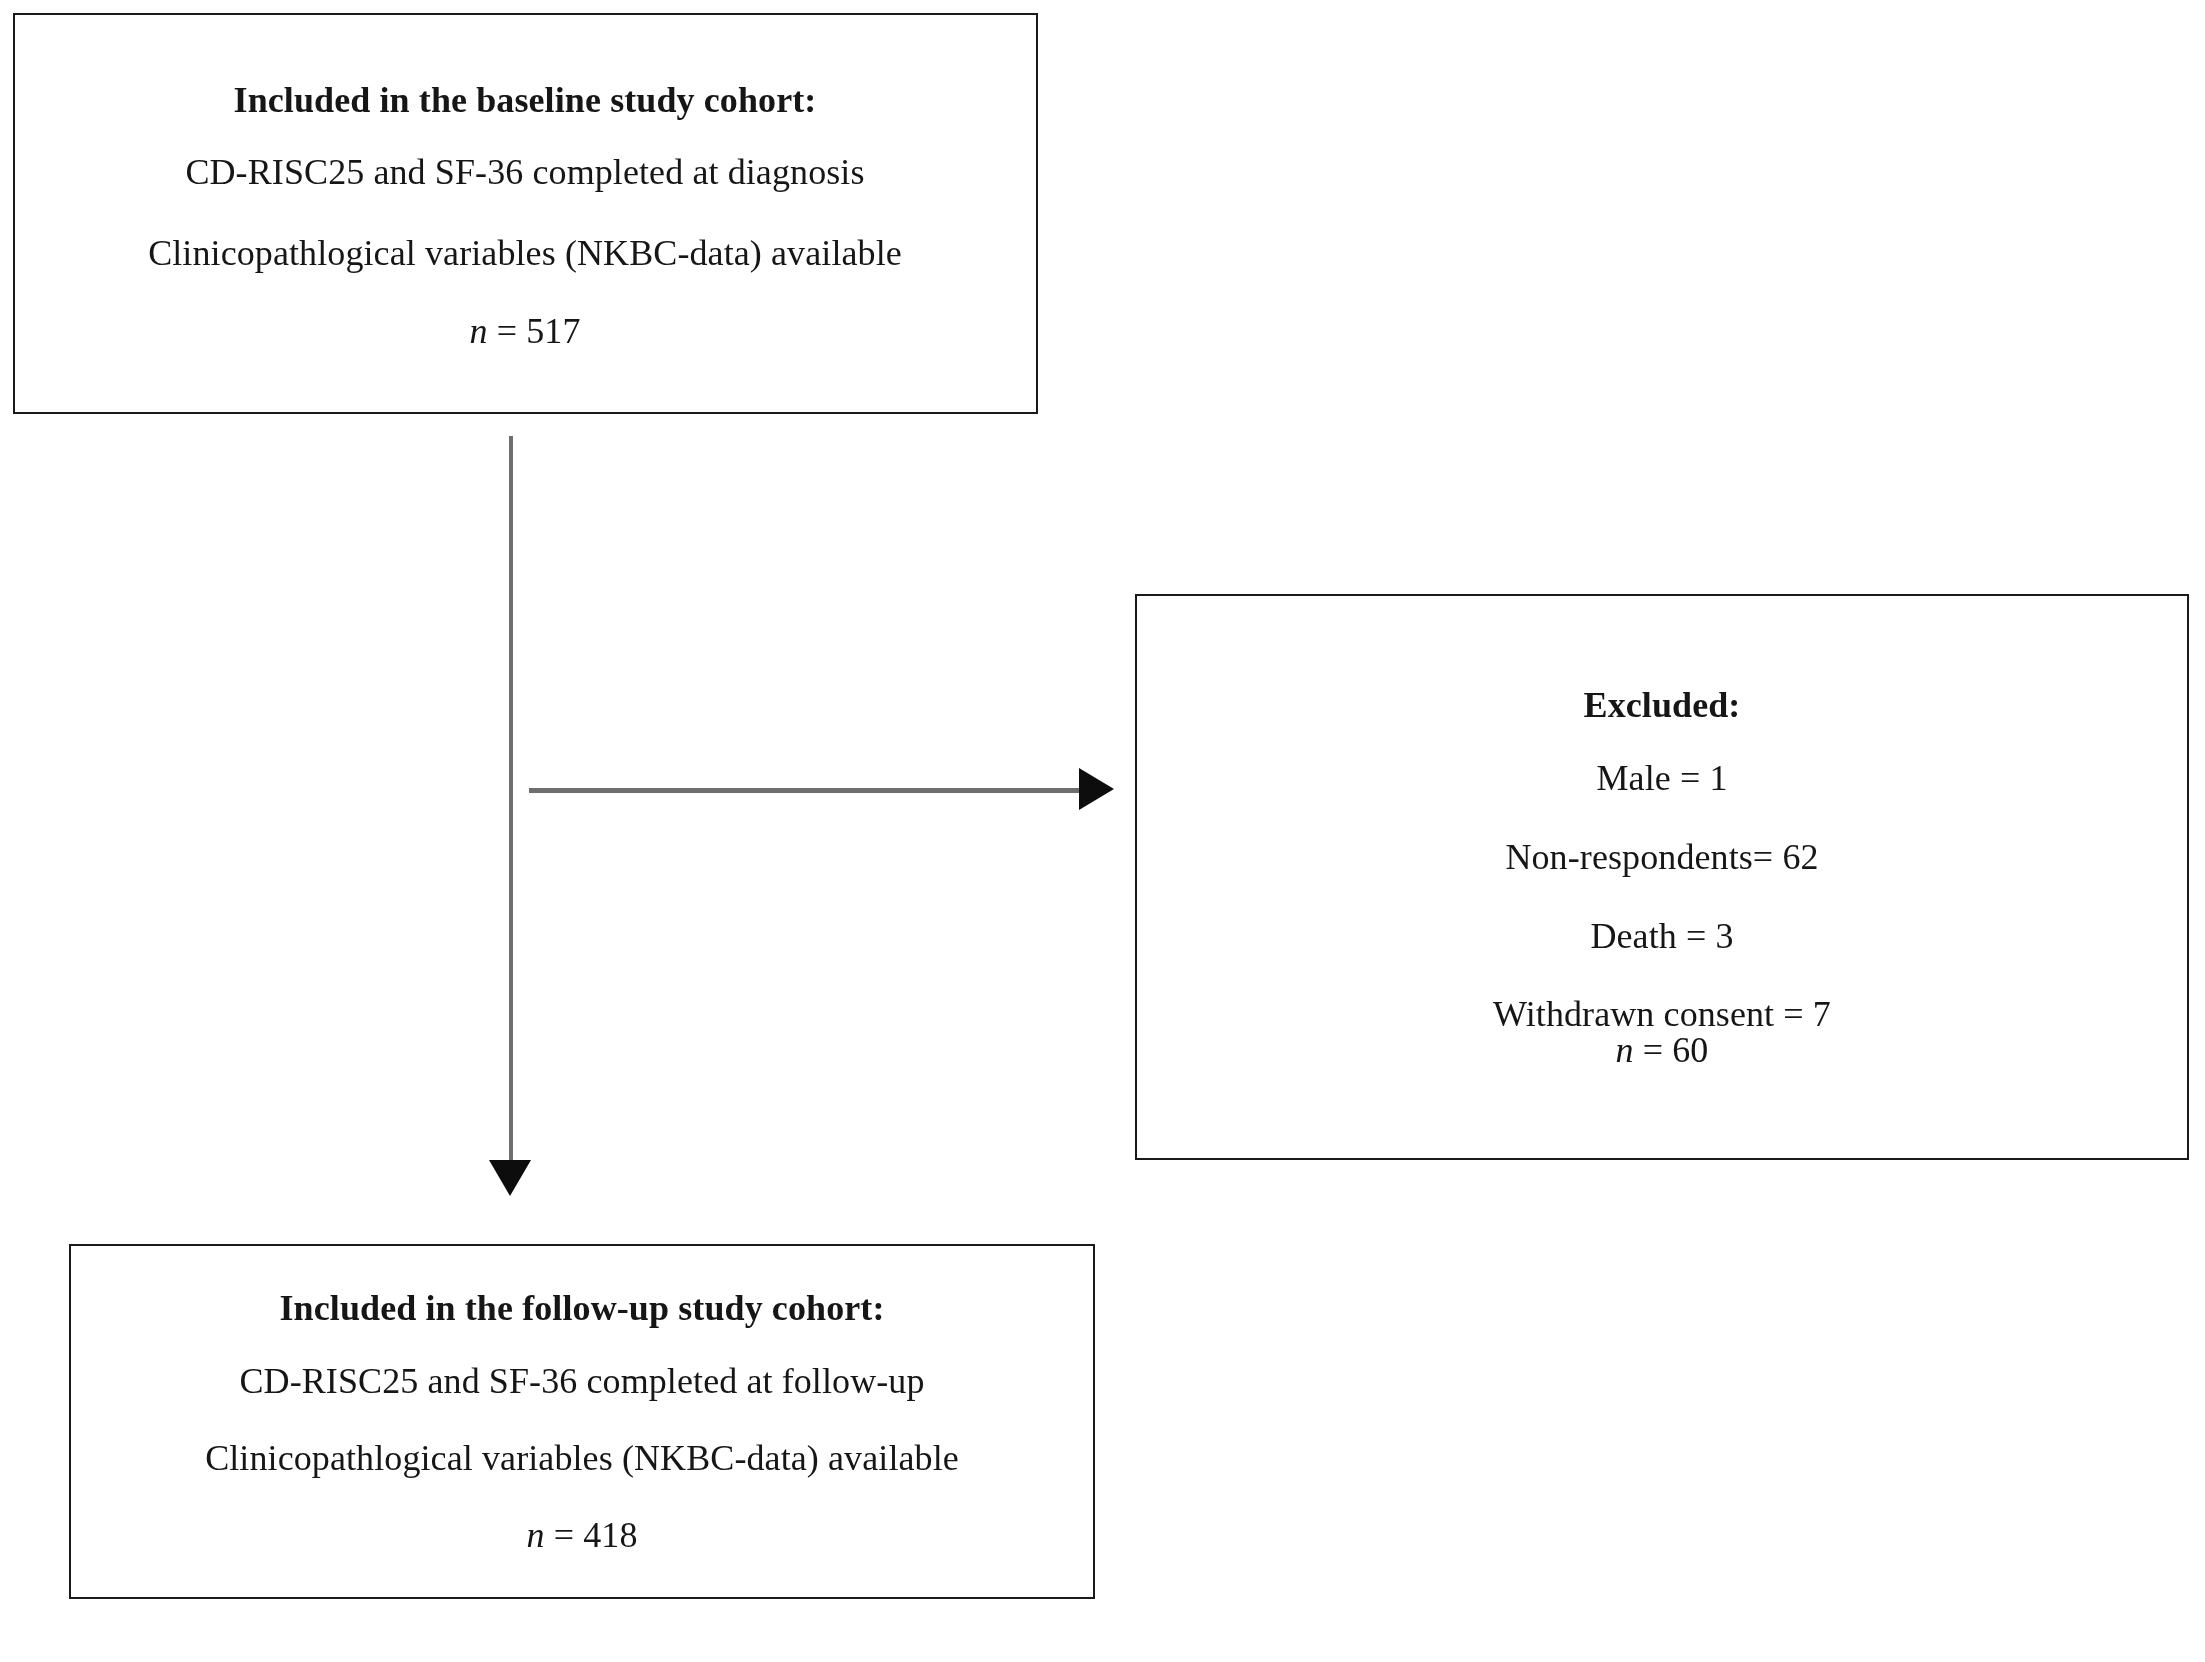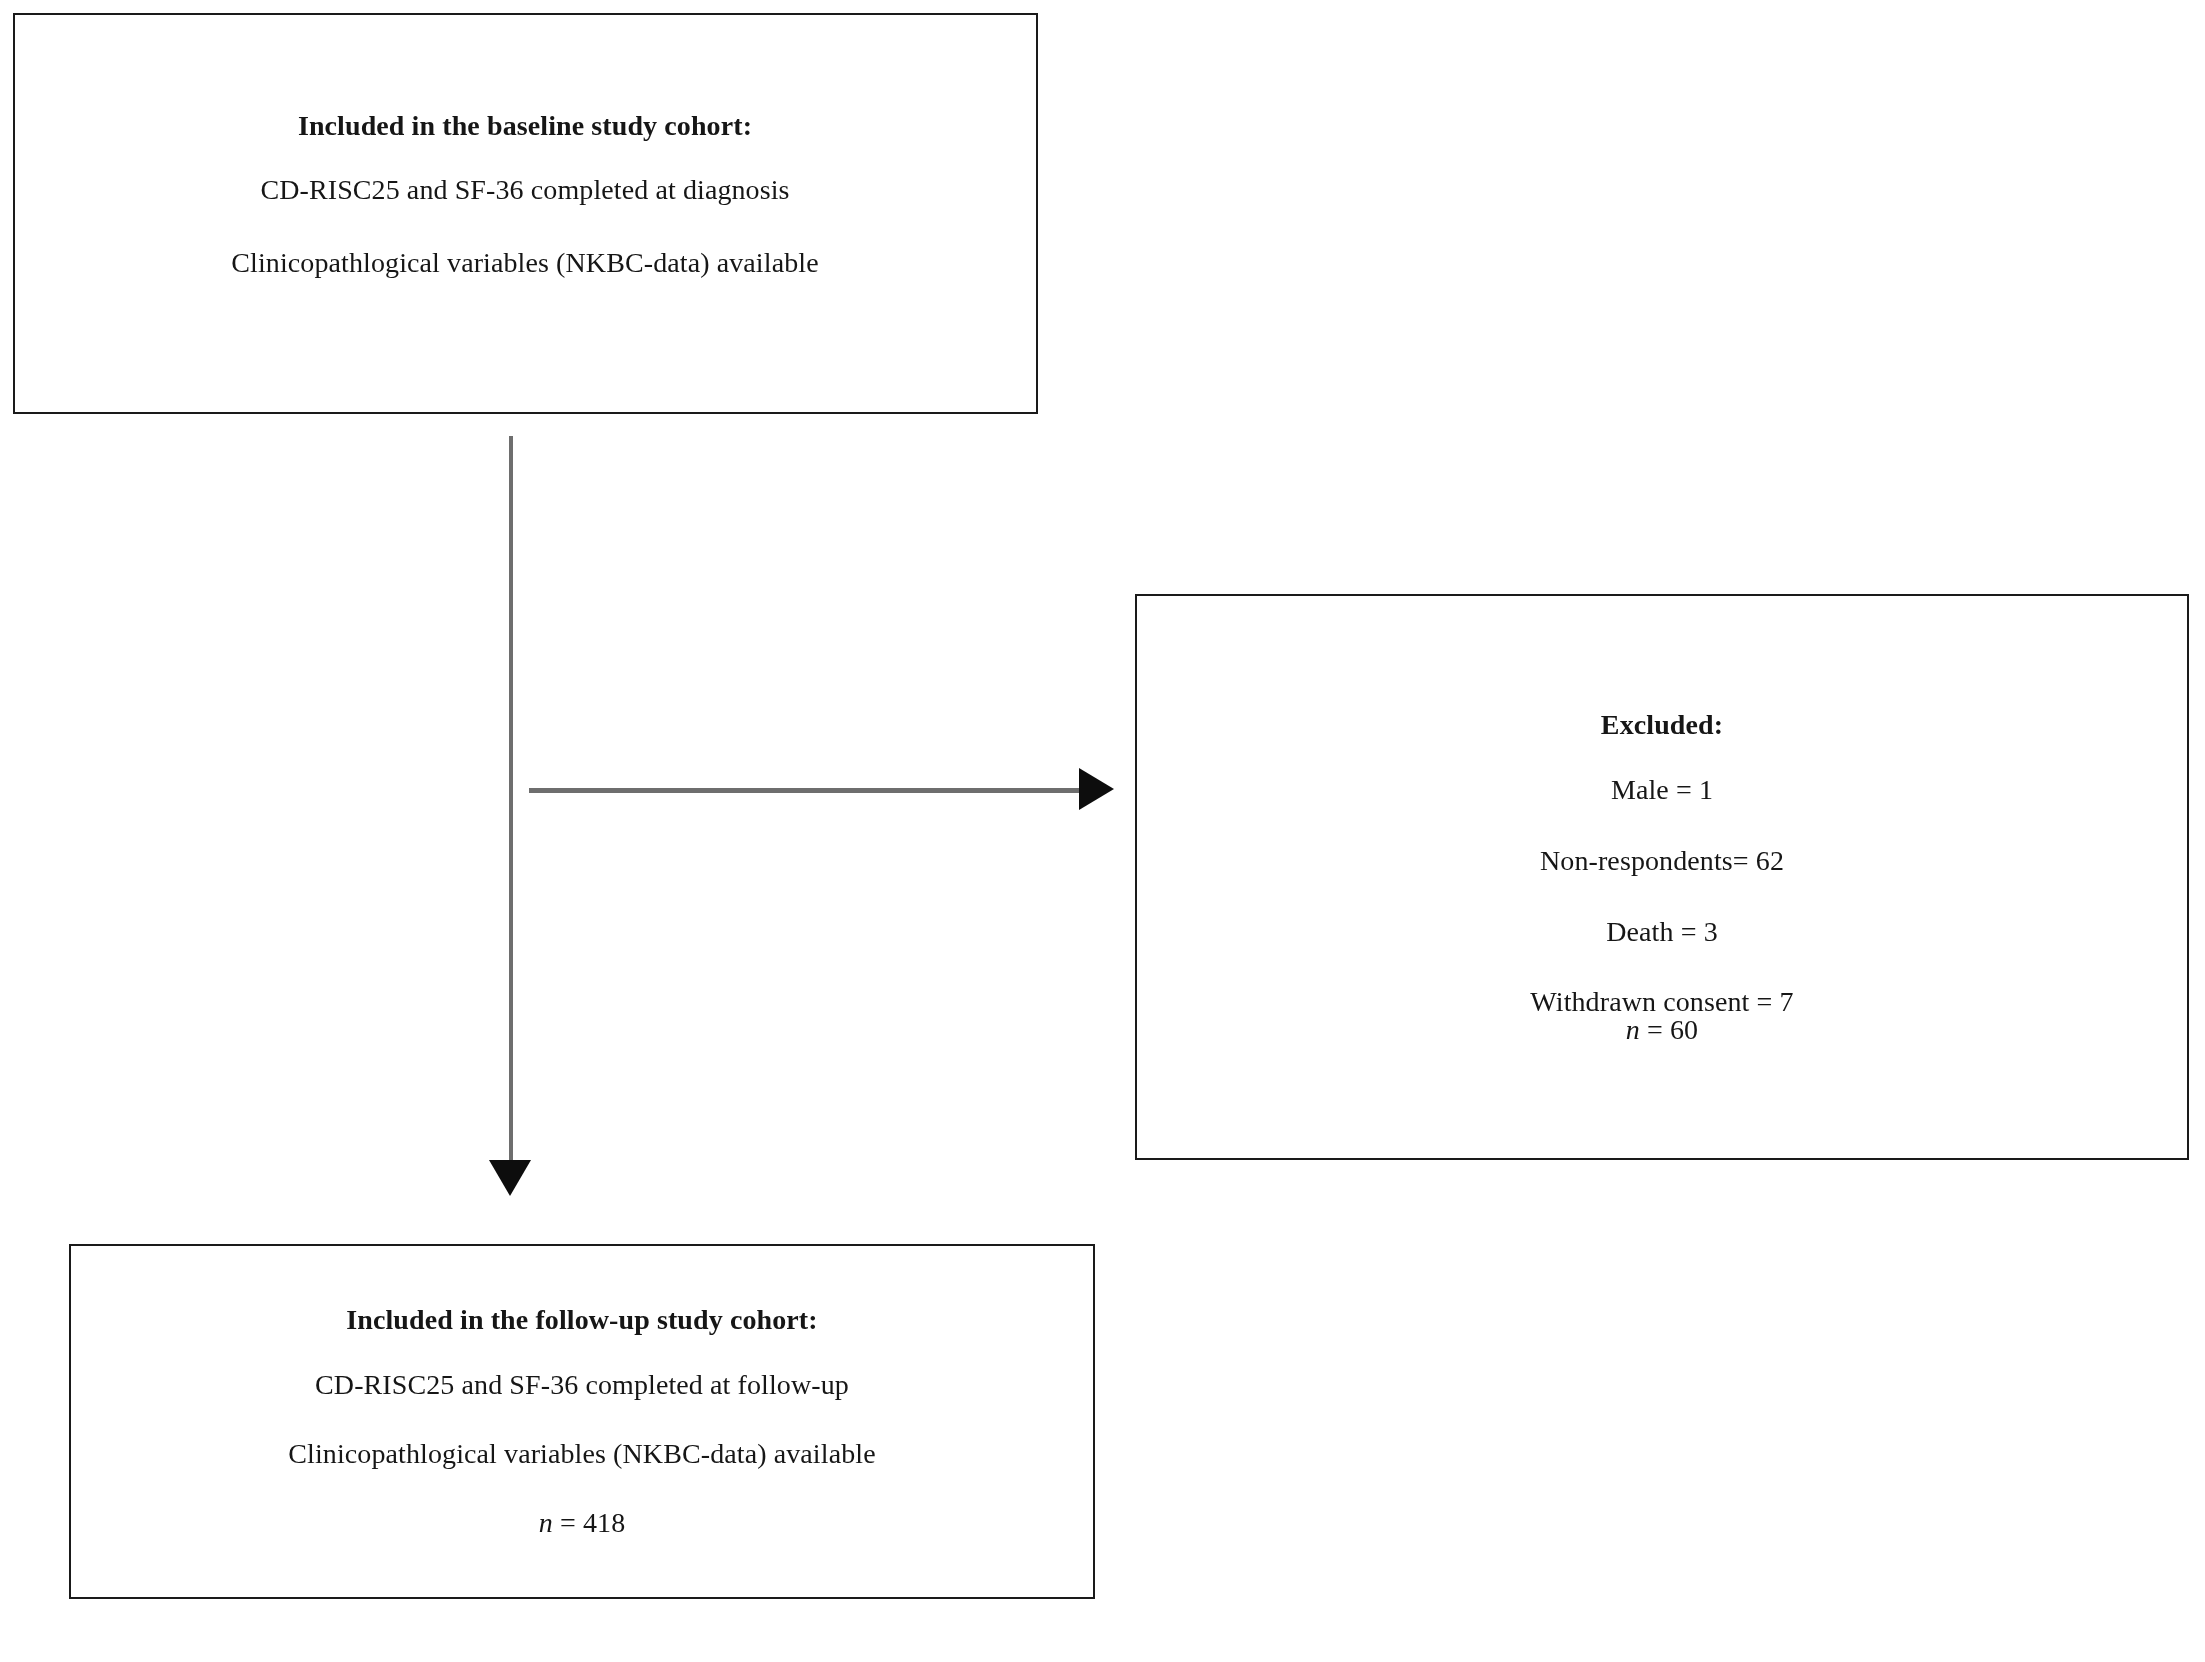--- a/index.html
+++ b/index.html
@@ -22,21 +22,21 @@
     background: #ffffff;
     border: 2.3px solid #1a1a1a;
     display: flex;
     flex-direction: column;
     align-items: center;
     justify-content: center;
   }
   .box-line {
     width: 100%;
     text-align: center;
-    font-size: 28px;
+    font-size: 36px;
     line-height: 1.0;
     white-space: nowrap;
     letter-spacing: 0.1px;
   }
   .box-line.bold {
     font-weight: bold;
   }
   .box-line .ital {
     font-style: italic;
   }
@@ -120,20 +120,21 @@
 </style>
 </head>
 <body>
 
 <div id="canvas">
 
   <div class="flow-box" id="box-baseline">
     <div class="box-line bold ln0">Included in the baseline study cohort:</div>
     <div class="box-line ln1">CD-RISC25 and SF-36 completed at diagnosis</div>
     <div class="box-line ln2">Clinicopathlogical variables (NKBC-data) available</div>
+    <div class="box-line ln3"><span class="ital">n</span><span> = </span><span>517</span></div>
   </div>
 
   <div class="conn-vertical"></div>
   <div class="conn-vertical-head"></div>
   <div class="conn-horizontal"></div>
   <div class="conn-horizontal-head"></div>
 
   <div class="flow-box" id="box-excluded">
     <div class="box-line bold ex0">Excluded:</div>
     <div class="box-line ex1">Male = 1</div>

